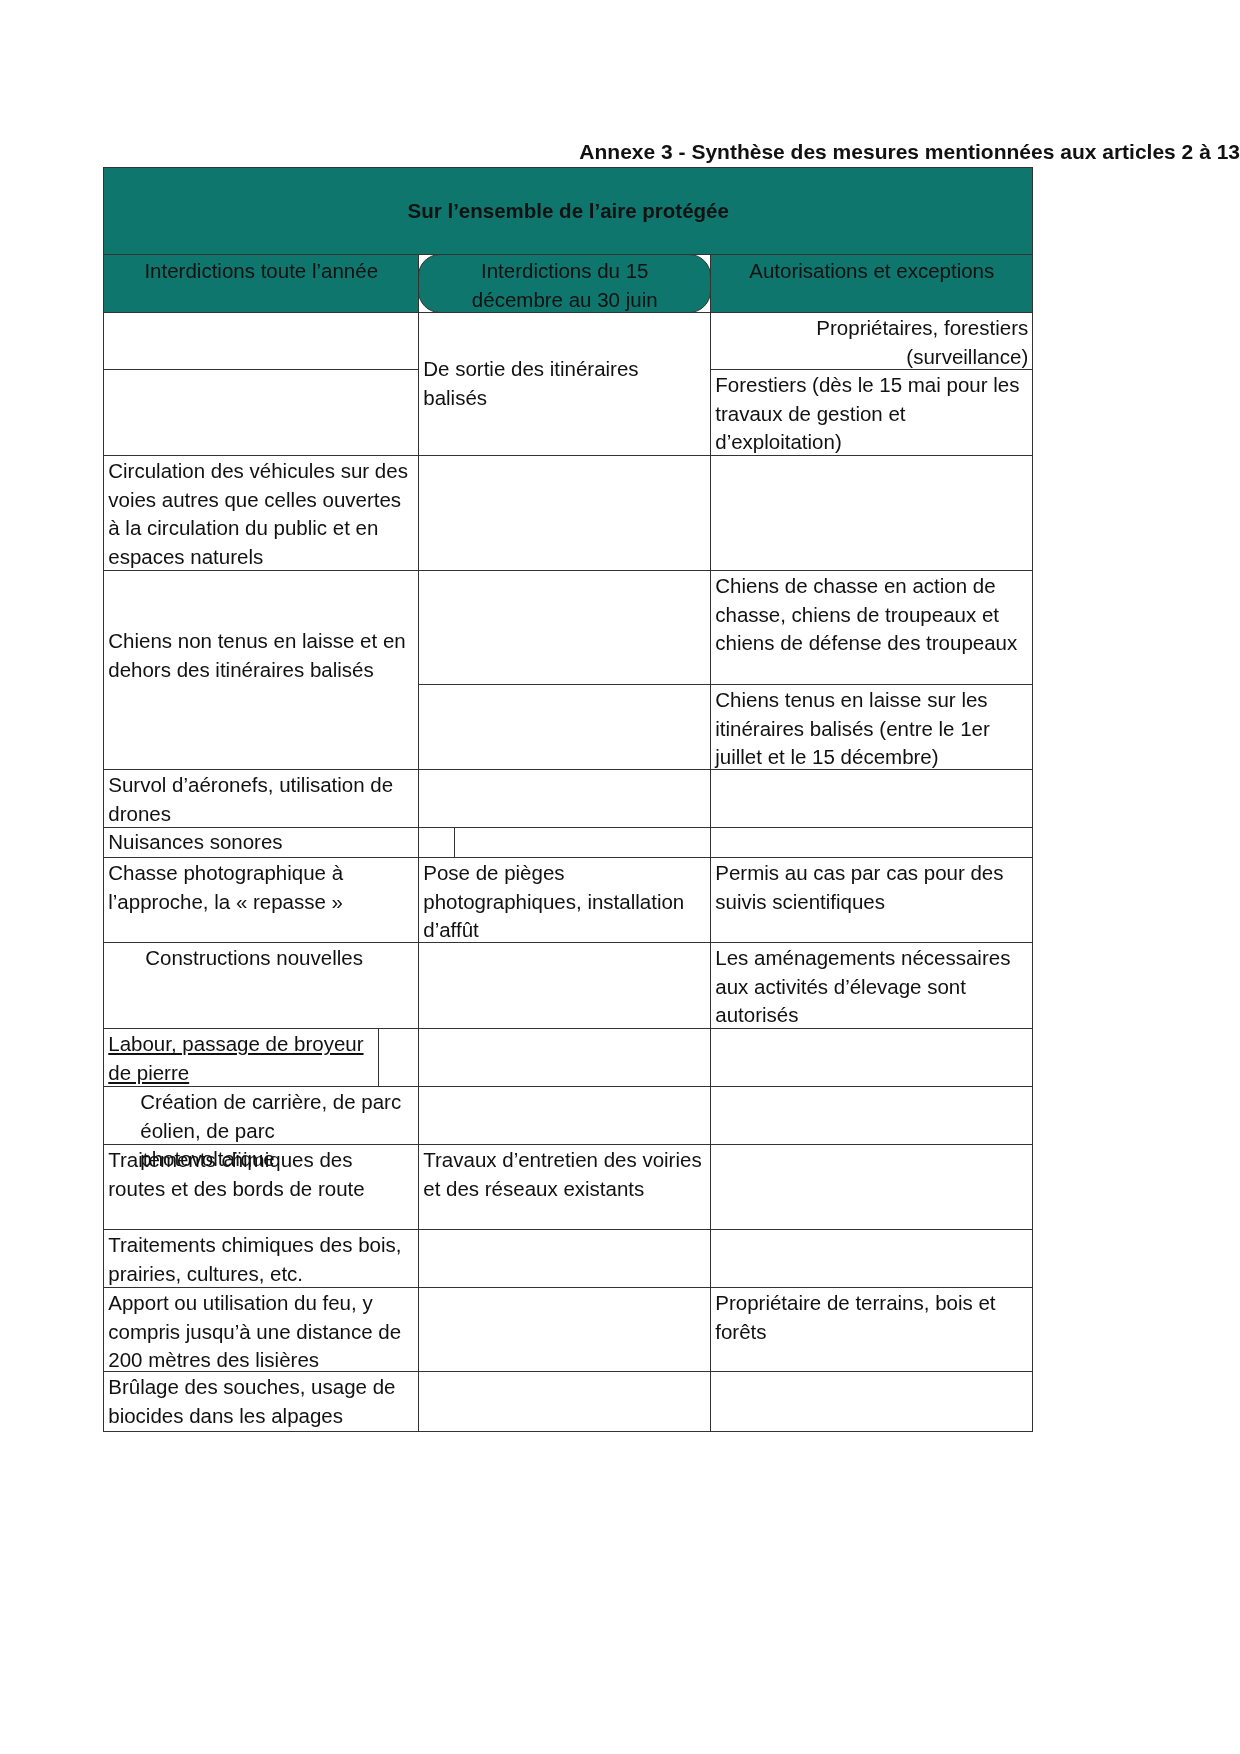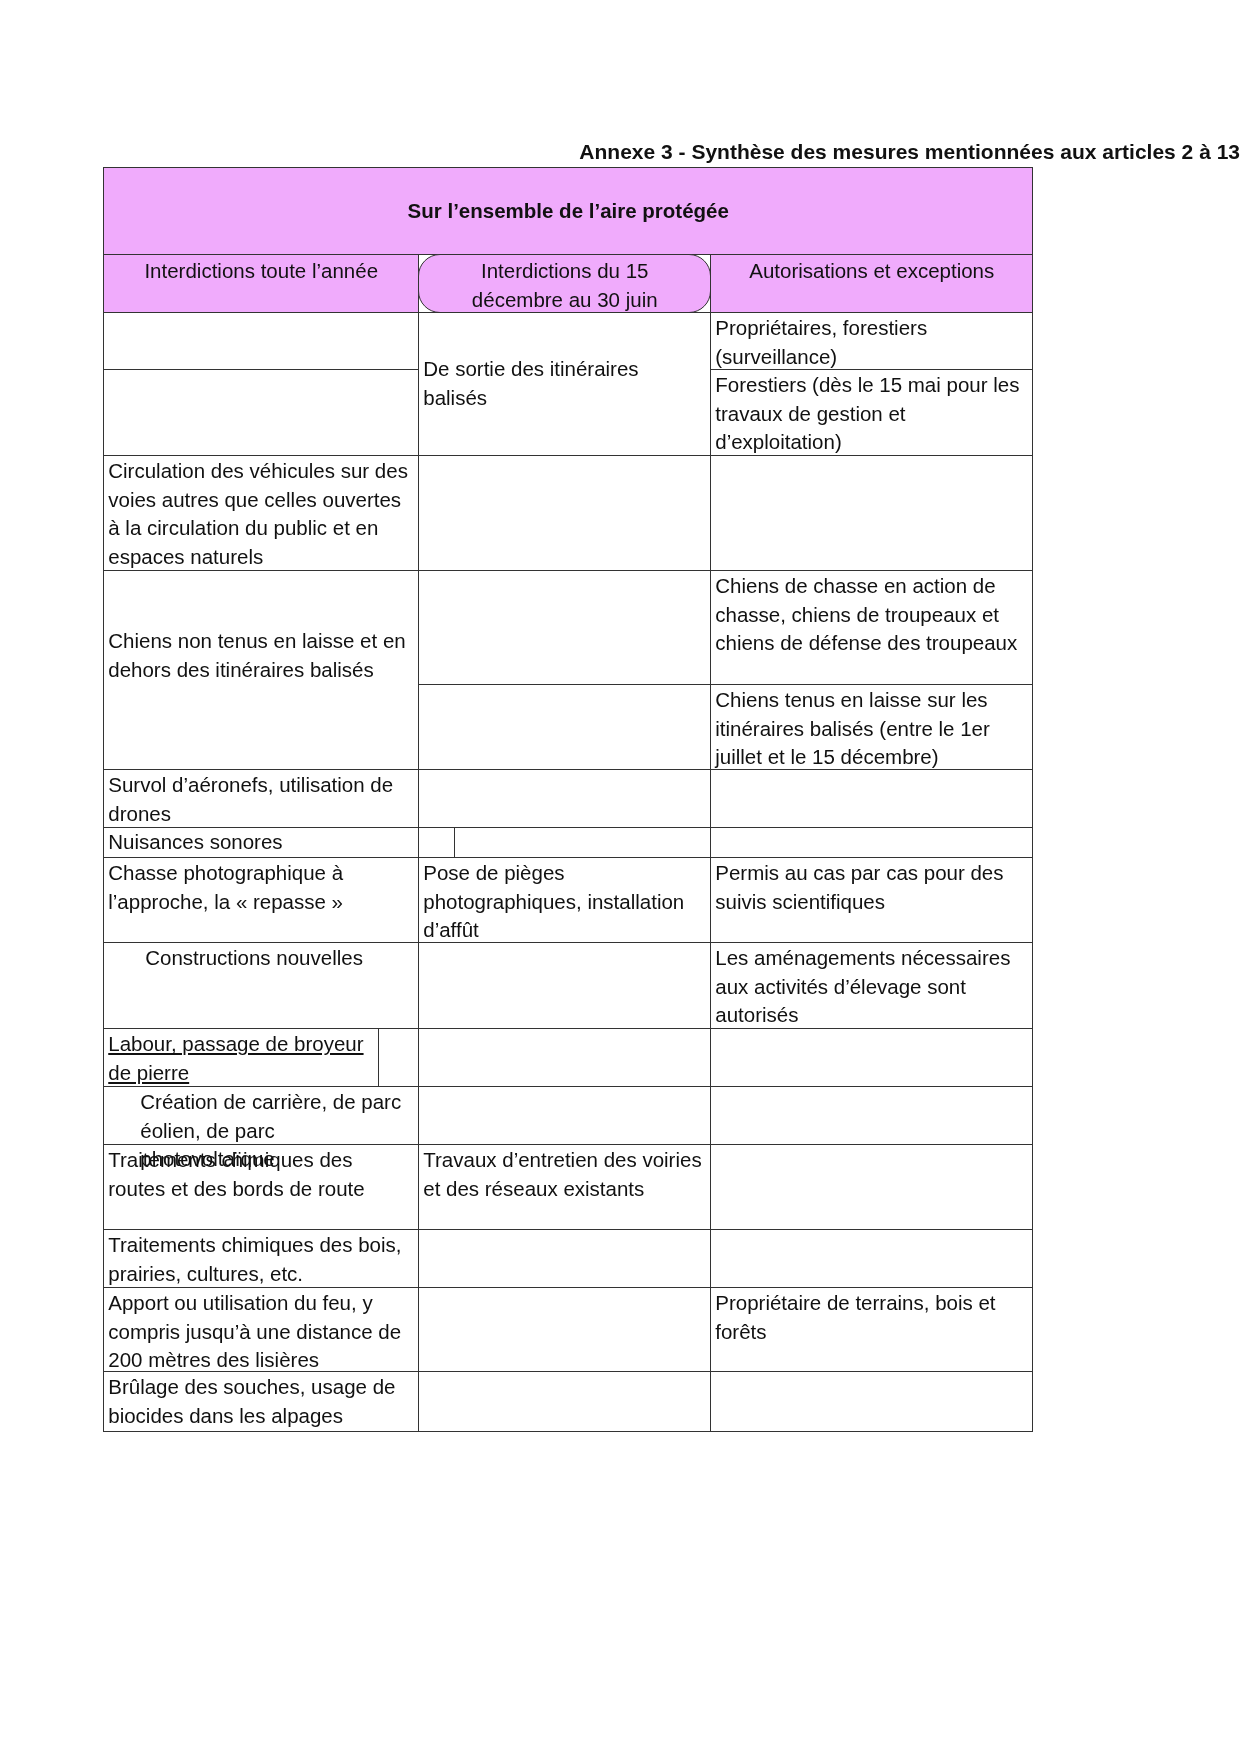--- a/index.html
+++ b/index.html
@@ -2,21 +2,21 @@
 <html><head>
 <meta charset="utf-8">
 <style>
   html, body { margin:0; padding:0; background:#ffffff; }
   body { width:1240px; height:1754px; position:relative; overflow:hidden;
          font-family:"Liberation Sans", sans-serif; color:#111; }
   .title { position:absolute; left:0; width:1240px; top:140px; text-align:right;
            font-weight:bold; font-size:21px; padding-left:10px; box-sizing:border-box; }
   .cell { position:absolute; box-sizing:border-box; border:1.5px solid #333;
           font-size:20.5px; line-height:28.5px; padding:1px 4px; margin:-0.75px; }
-  .band { background:#f0abfc; }
+  .band { background:#0f766e; }
   .center { text-align:center; }
   .bold { font-weight:bold; }
   .vcenter { display:flex; align-items:center; }
 </style>
 </head>
 <body>
 
 <div class="title">Annexe 3 - Synthèse des mesures mentionnées aux articles 2 à 13</div>
 
 <div>
@@ -33,21 +33,21 @@
   </div>
   <div class="cell band center" style="left:711px; top:255px; width:323px; height:59px; padding-top:2px;">
     <span>Autorisations et exceptions</span>
   </div>
 
   <div class="cell" style="left:104px; top:313px; width:316px; height:58px;"><span></span></div>
   <div class="cell" style="left:104px; top:370px; width:316px; height:87px;"><span></span></div>
   <div class="cell vcenter" style="left:419px; top:313px; width:293px; height:144px; padding-bottom:2px;">
       <span>De sortie des itinéraires balisés</span>
     </div>
-  <div class="cell" style="left:711px; top:313px; width:323px; height:58px;"><span>Propriétaires, forestiers (surveillance)</span></div>
+  <div class="cell" style="left:711px; top:313px; width:323px; height:58px;text-align:right;"><span>Propriétaires, forestiers (surveillance)</span></div>
   <div class="cell" style="left:711px; top:370px; width:323px; height:87px;"><span>Forestiers (dès le 15 mai pour les travaux de gestion et d’exploitation)</span></div>
 
   <div class="cell" style="left:104px; top:456px; width:316px; height:116px;"><span>Circulation des véhicules sur des voies autres que celles ouvertes à la circulation du public et en espaces naturels</span></div>
   <div class="cell" style="left:419px; top:456px; width:293px; height:116px;"><span></span></div>
   <div class="cell" style="left:711px; top:456px; width:323px; height:116px;"><span></span></div>
 
   <div class="cell vcenter" style="left:104px; top:571px; width:316px; height:200px; padding-bottom:30px;">
       <span>Chiens non tenus en laisse et en dehors des itinéraires balisés</span>
     </div>
   <div class="cell" style="left:419px; top:571px; width:293px; height:115px;"><span></span></div>

